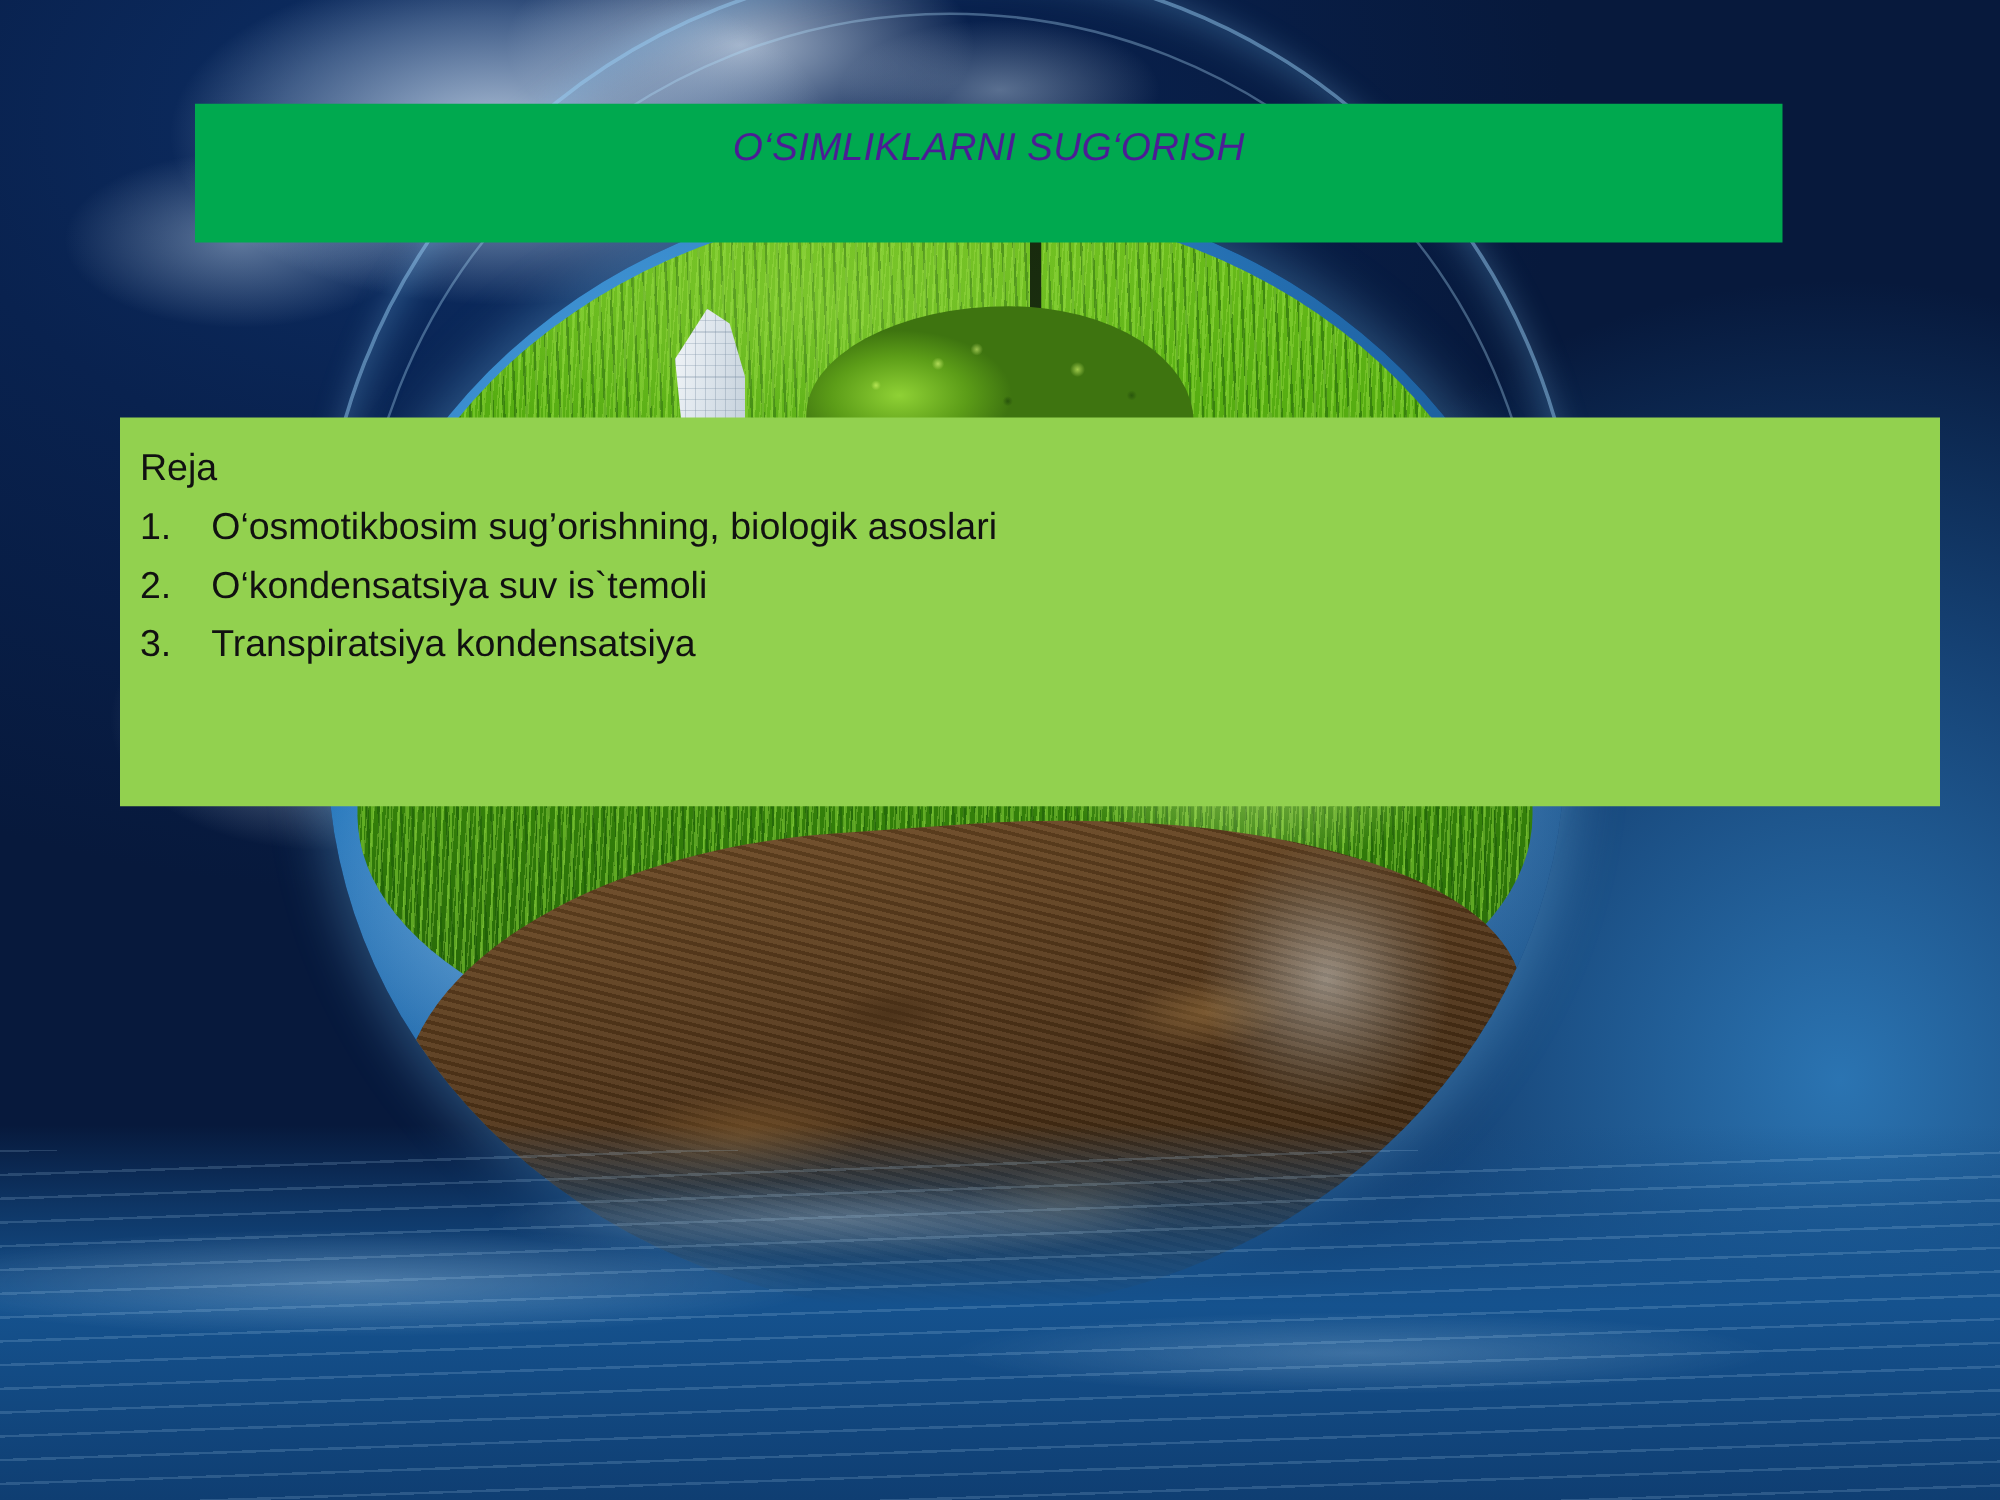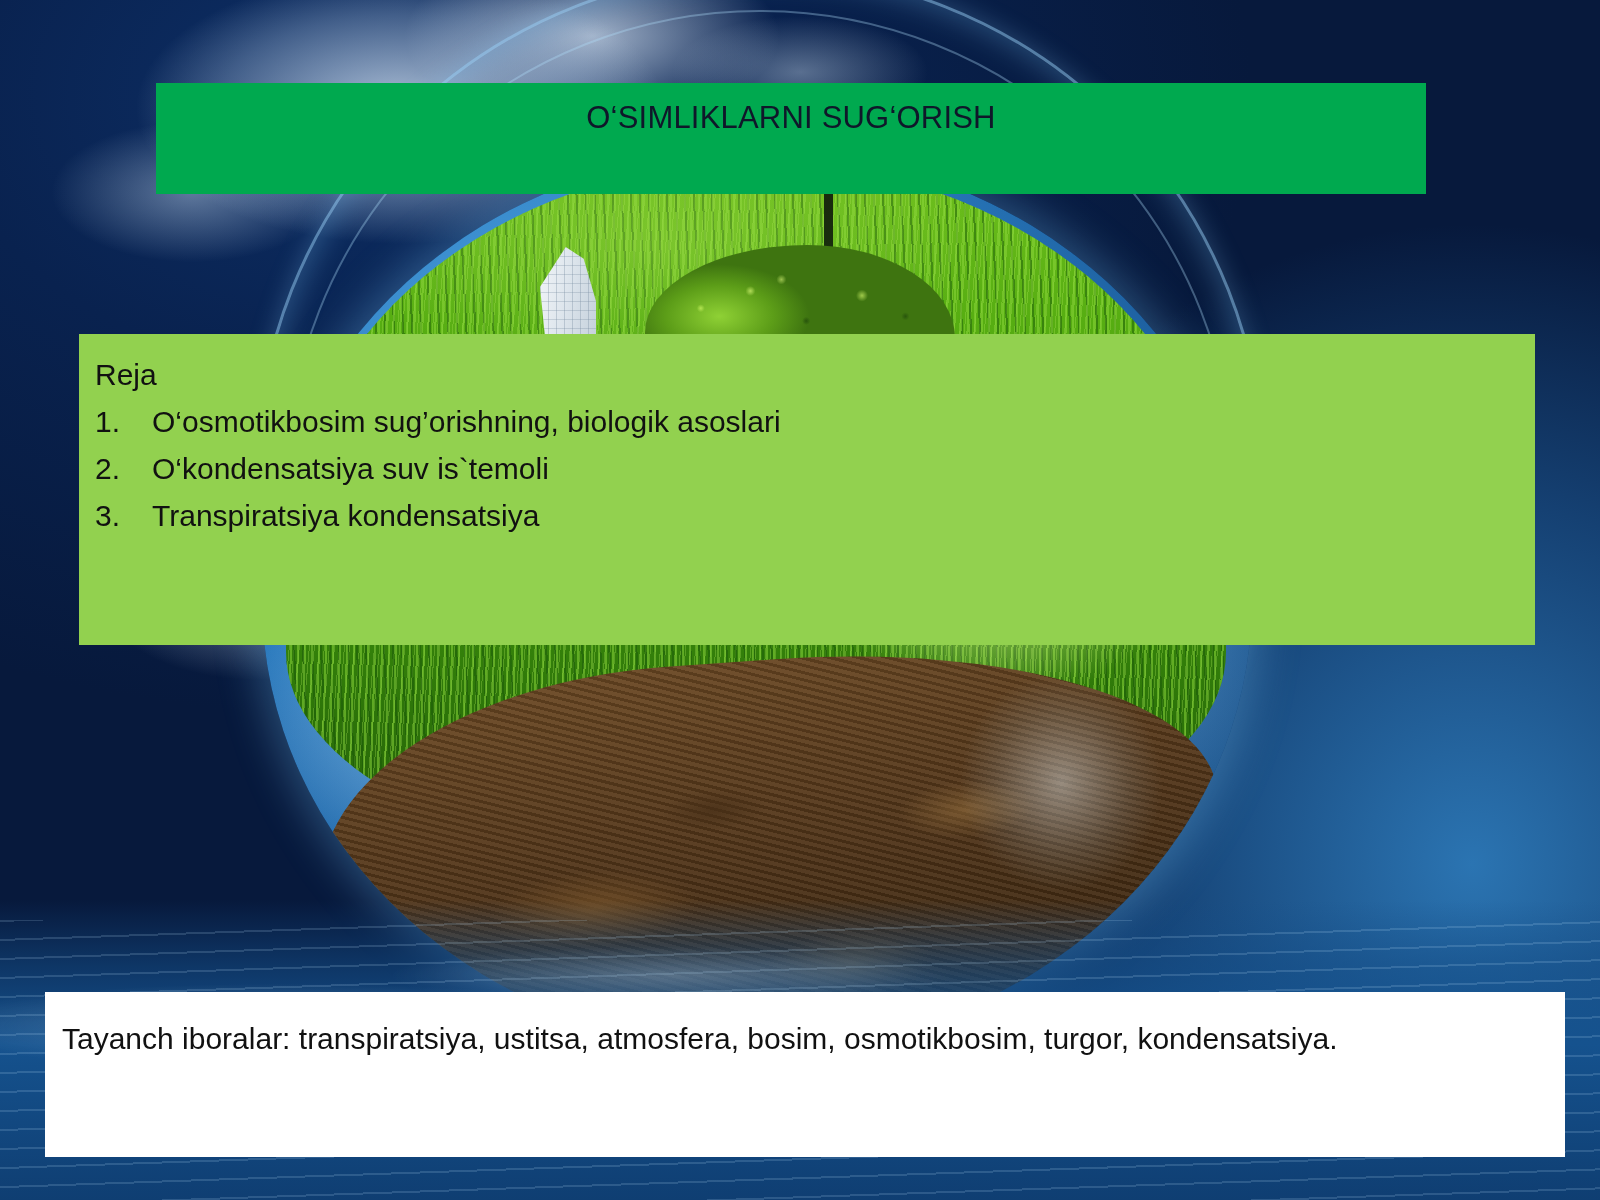--- a/index.html
+++ b/index.html
@@ -196,29 +196,30 @@
   #title-banner {
     position:absolute;
     left:156px; top:83px; width:1270px; height:111px;
     background:#00a94f;
     display:flex; align-items:flex-start; justify-content:center;
   }
   #title-text {
     margin-top:17px;
     font-size:31px;
     letter-spacing:.2px;
-    color:#0f172a;
+    color:#4c1d95;
     font-weight:400;
     white-space:nowrap;
+    font-style:italic;
   }
 
   
   #reja-box {
     position:absolute;
-    left:79px; top:334px; width:1456px; height:311px;
+    left:96px; top:334px; width:1456px; height:311px;
     background:#92d14f;
     padding:18px 4px 0 16px;
   }
   #reja-heading {
     font-size:30px;
     color:#111111;
     line-height:45px;
     padding-left:0px;
   }
   #reja-list { list-style:none; margin-top:1px; }
@@ -299,17 +300,14 @@
         <span class="num">2.</span>
         <span class="txt">O‘kondensatsiya suv is`temoli</span>
       </li>
       <li>
         <span class="num">3.</span>
         <span class="txt">Transpiratsiya kondensatsiya</span>
       </li>
     </ul>
   </div>
 
-  <div id="keyword-box">
-    <div id="keyword-text">Tayanch iboralar: transpiratsiya, ustitsa, atmosfera, bosim, osmotikbosim, turgor, kondensatsiya.</div>
-  </div>
 
 </div>
 
 </body></html>

